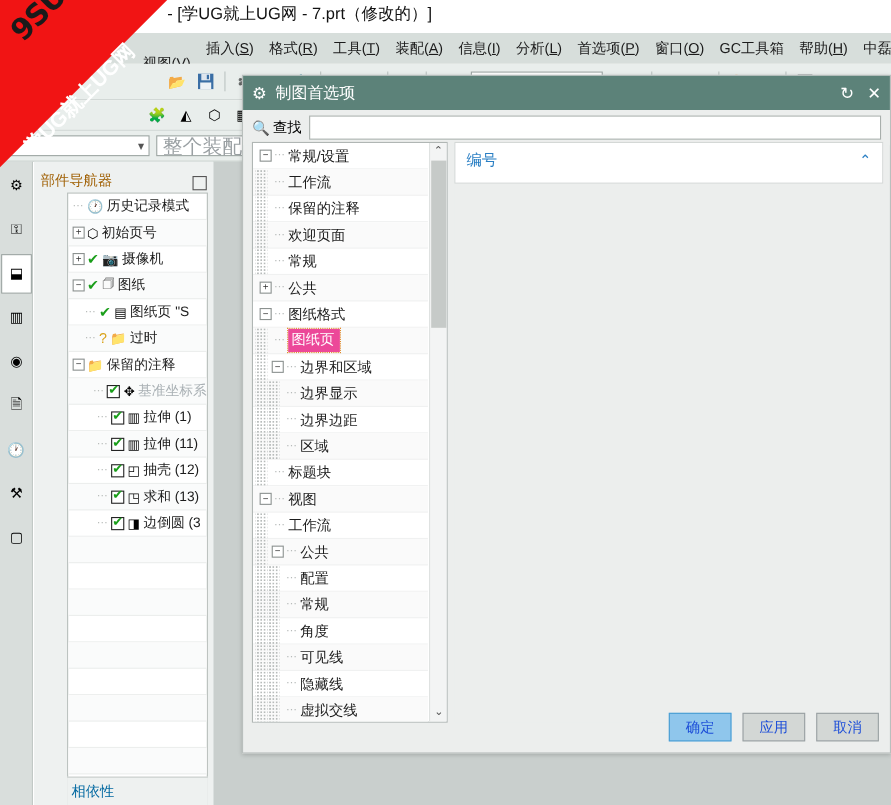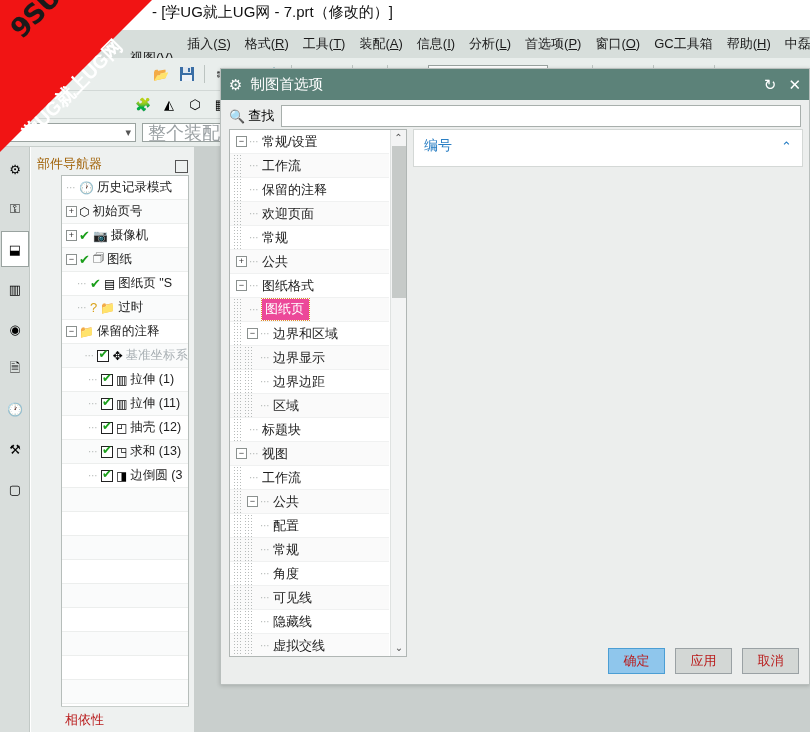--- a/index.html
+++ b/index.html
@@ -122,21 +122,21 @@
   }
   .navrow .tick { color:#1a9e1a; font-size:13px; margin-right:3px; }
   .navrow .gi { margin-right:3px; font-size:12px; flex:none; }
   .navrow .lbl { color:#1c1c1c; }
   .navrow .lbl.dim { color:#a9b0b4; }
   .navfoot {
     position:absolute; left:30px; bottom:0px; width:128px;
   }
   .navfoot .fitem {
     height:26px; display:flex; align-items:center; padding-left:4px;
-    font-size:13px; color:#b91c1c; border-top:1px solid #c8cecb; background:#eef1f0;
+    font-size:13px; color:#0369a1; border-top:1px solid #c8cecb; background:#eef1f0;
   }
 
   
   .canvas {
     position:absolute; left:194px; top:147px; width:616px; height:585px;
     background:#c9cfcd;
   }
 
   
   .dialog {
@@ -221,21 +221,21 @@
     background:#fff; font-size:12.5px; padding:0 4px; outline:none;
     font-family:"Liberation Sans", sans-serif;
   }
 
   .dlg-btns {
     position:absolute; right:10px; bottom:10px; display:flex; gap:10px;
   }
   .dbtn {
     min-width:57px; height:26px; border:1px solid #9aa1a4; background:#d3d7d5;
     font-size:13px; display:flex; align-items:center; justify-content:center;
-    color:#b91c1c; cursor:default;
+    color:#1d4ed8; cursor:default;
     font-family:"Liberation Sans", sans-serif;
   }
   .dbtn.primary { background:#8fc6ec; border-color:#4b9ed4; }
 
   
   .wm { position:absolute; left:0; top:0; width:152px; height:152px; pointer-events:none; }
   .wm .tri {
     position:absolute; left:0; top:0; width:0; height:0;
     border-left:152px solid #f11414; border-bottom:152px solid transparent;
   }

